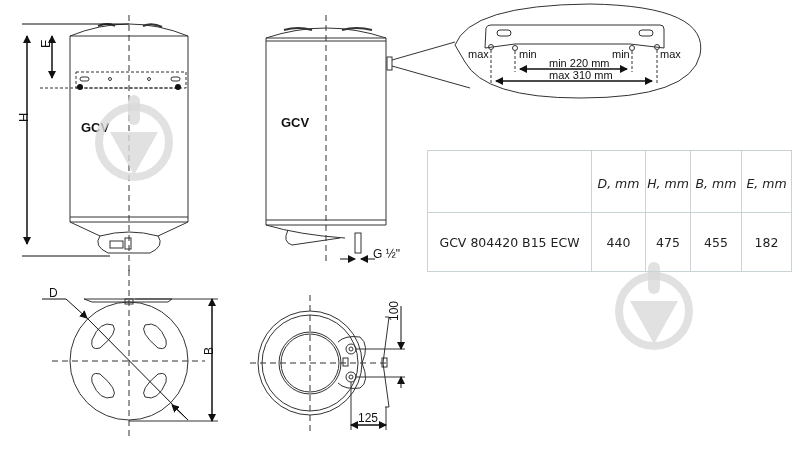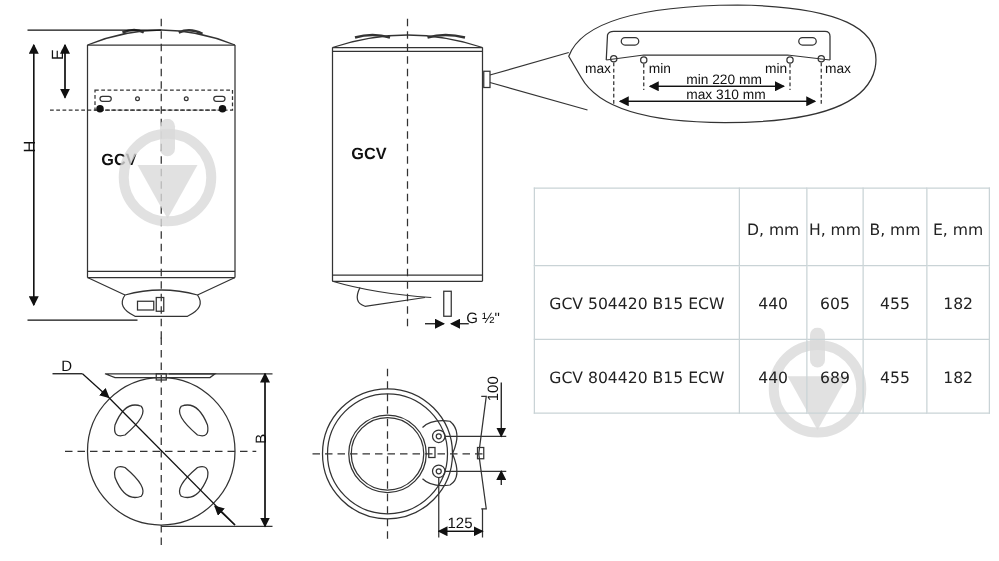--- a/index.html
+++ b/index.html
@@ -10,21 +10,21 @@
     position: absolute; left: 427px; top: 150px;
     border-collapse: collapse;
     font-family: "DejaVu Sans", sans-serif;
     font-size: 12.5px; color: #222;
   }
   .tbl td, .tbl th {
     border: 1px solid #c9d3d6;
     text-align: center; vertical-align: middle;
     font-weight: normal; padding: 0;
   }
-  .tbl th { height: 57px; padding-top: 4px; }
+  .tbl th { height: 57px; padding-top: 4px; font-style: italic; }
   .tbl td { height: 58px; }
   .c0 { width: 163px; }
   .c1 { width: 53px; }
   .c2 { width: 44px; }
   .c3 { width: 50px; }
   .c4 { width: 49px; }
   .wm { position: absolute; pointer-events: none; }
 </style>
 </head>
 <body>
@@ -199,27 +199,20 @@
 <table class="tbl">
   <tbody>
       <tr>
     <th class="c0"></th>
     <th class="c1">D, mm</th>
     <th class="c2">H, mm</th>
     <th class="c3">B, mm</th>
     <th class="c4">E, mm</th>
   </tr>
   <tr>
-    <td>GCV 504420  B15 ECW</td>
-    <td>440</td>
-    <td>605</td>
-    <td>455</td>
-    <td>182</td>
-  </tr>
-  <tr>
     <td>GCV 804420  B15 ECW</td>
     <td>440</td>
-    <td>689</td>
+    <td>475</td>
     <td>455</td>
     <td>182</td>
   </tr>
 </tbody>
   </table>
 
 </body></html>

